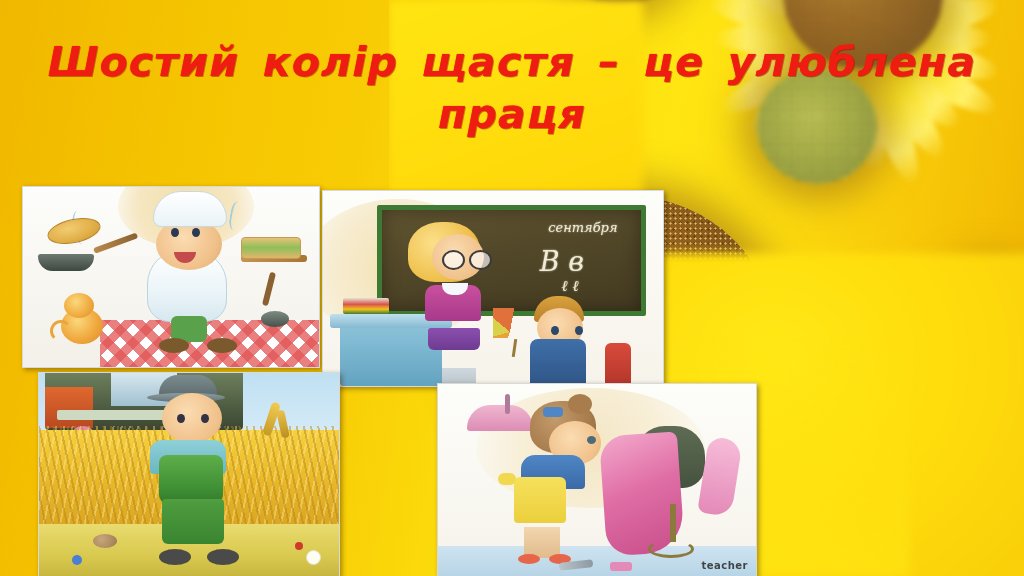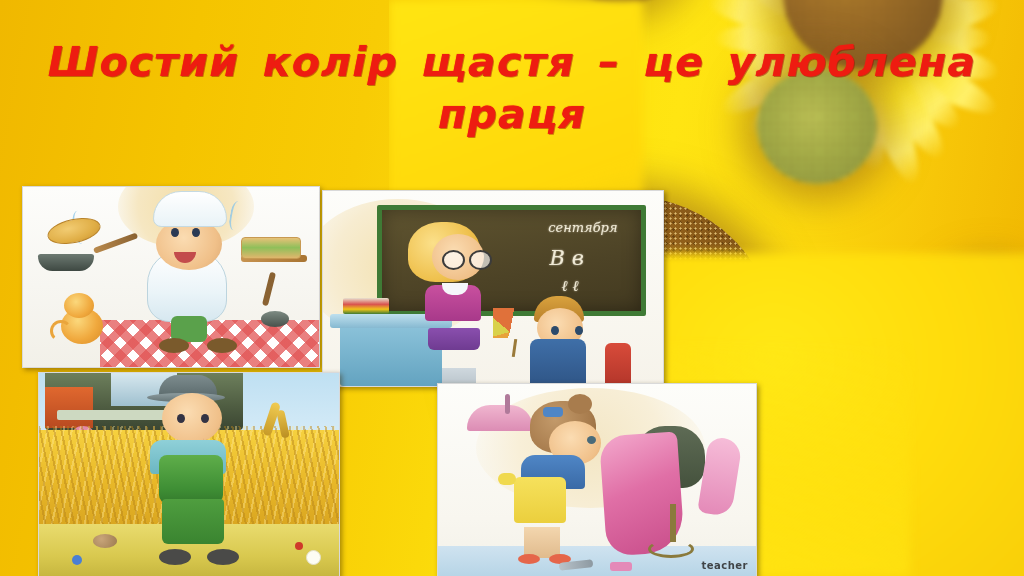--- a/index.html
+++ b/index.html
@@ -315,21 +315,21 @@
   </div>
 
   <div class="pic" style="left:322px;top:190px;width:340px;height:195px;">
     <div class="pic-inner">
       <div class="sh" style="inset:0;background:linear-gradient(180deg,#fdfdfa 0%,#f6f3ea 100%);"></div>
       <div class="sh round" style="left:-6%;top:4%;width:56%;height:72%;
                   background:radial-gradient(circle,#f3e2b2 0%, #f7ecd0 55%, rgba(247,236,208,0) 100%);"></div>
 
       <div class="board" style="left:16%;top:7%;width:76%;height:52%;">
         <div class="chalk" style="right:9%;top:10%;font-size:13px;">сентября</div>
-        <div class="chalk" style="right:22%;top:36%;font-size:21px;margin-left:40px;">В в</div>
+        <div class="chalk" style="right:22%;top:36%;font-size:27px;margin-left:40px;">В в</div>
         <div class="chalk" style="right:24%;top:66%;font-size:15px;">ℓ ℓ</div>
       </div>
 
       <div class="sh" style="left:5%;bottom:0;width:30%;height:34%;
                   background:linear-gradient(180deg,#8fc5dc 0%,#63a3c0 100%);border-radius:3px;"></div>
       <div class="sh" style="left:2%;bottom:30%;width:36%;height:7%;
                   background:linear-gradient(180deg,#bfe0ee,#86b9d1);border-radius:3px;"></div>
       <div class="sh" style="left:6%;bottom:37%;width:46px;height:16px;
                   background:linear-gradient(180deg,#e8e2d0 0%,#d9534f 40%,#f0c419 70%,#3f7a35 100%);
                   border-radius:2px;"></div>

